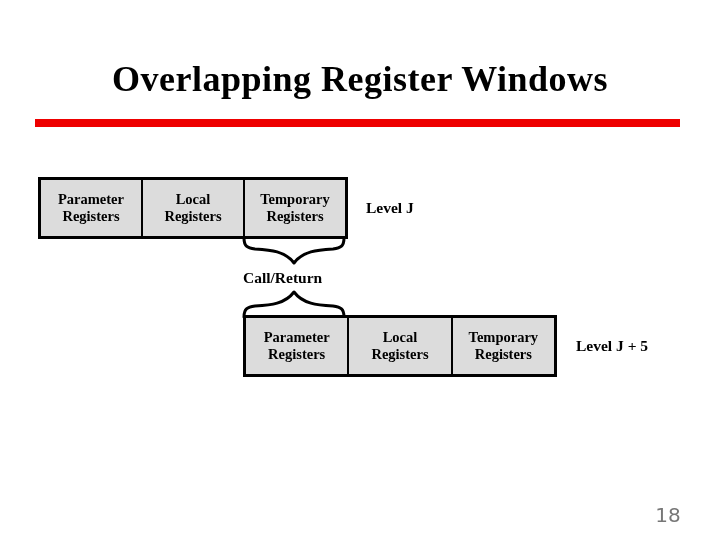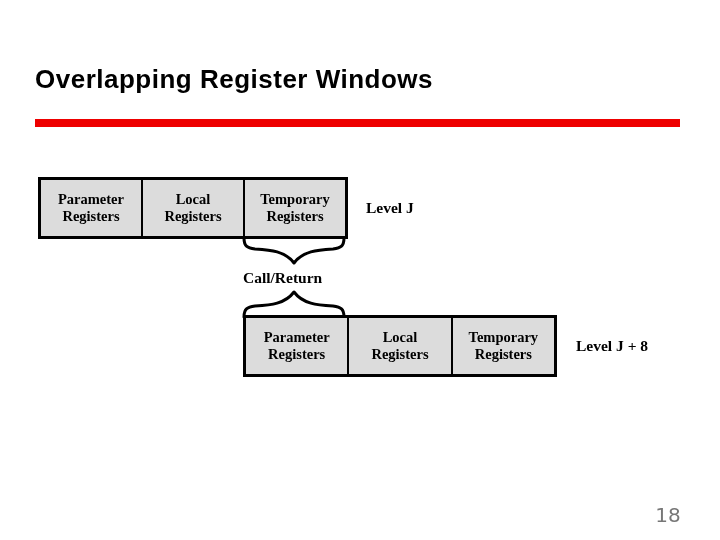--- a/index.html
+++ b/index.html
@@ -22,27 +22,28 @@
     height: 540px;
     background: #ffffff;
   }
 
   
   #slide-title {
     position: absolute;
     left: 35px;
     top: 58px;
     width: 650px;
-    font-family: Liberation Sans, sans-serif;
-    font-weight: bold;
-    font-size: 26px;
+    font-family: Liberation Serif, serif;
+    font-weight: bold;
+    font-size: 36px;
     letter-spacing: 0.5px;
     color: #000000;
     line-height: 42px;
     white-space: nowrap;
+    text-align: center;
   }
 
   #title-rule {
     position: absolute;
     left: 35px;
     top: 119px;
     width: 645px;
     height: 8px;
     background: #ee0000;
   }
@@ -194,19 +195,19 @@
       <div class="reg-cell">
         <span class="l1">Local</span>
         <span class="l2">Registers</span>
       </div>
       <div class="reg-cell">
         <span class="l1">Temporary</span>
         <span class="l2">Registers</span>
       </div>
     </div>
 
-    <div class="level-label" id="label-level-j1">Level J + 8</div>
+    <div class="level-label" id="label-level-j1">Level J + 5</div>
 
   </div>
 
   <div id="page-number">18</div>
 
 </div>
 
 </body></html>

